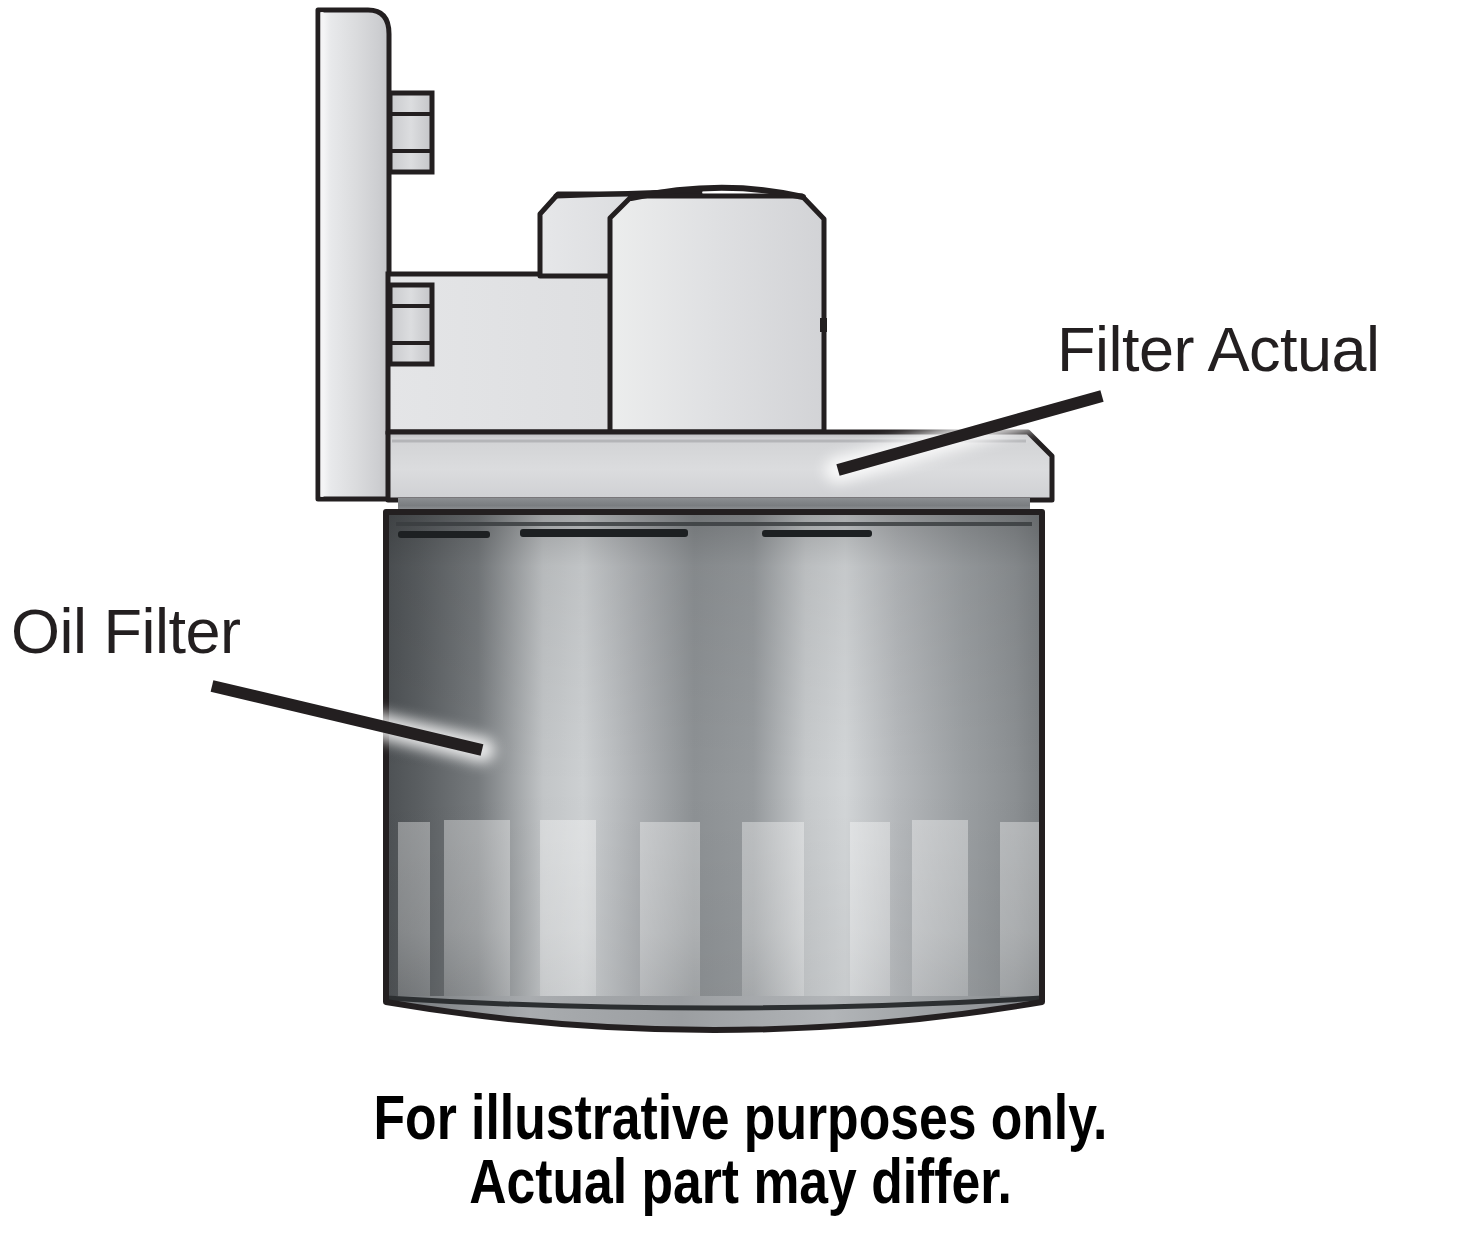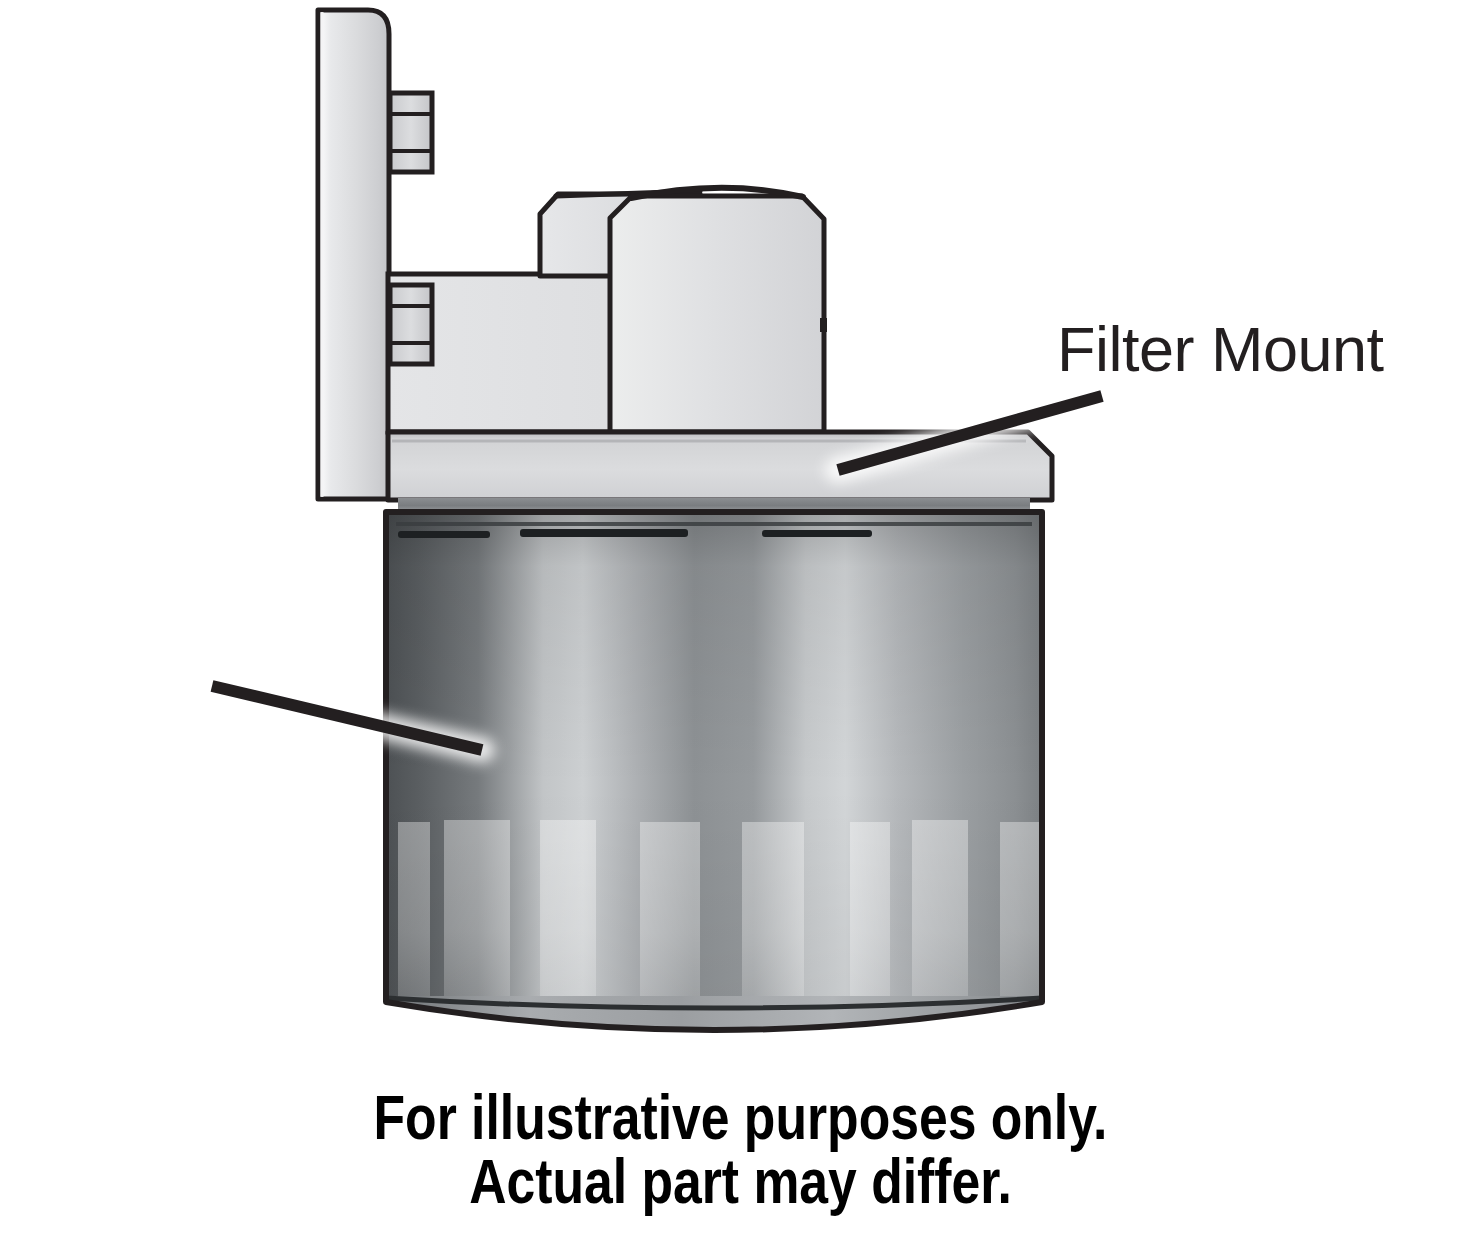--- a/index.html
+++ b/index.html
@@ -240,21 +240,22 @@
       <line x1="1102" y1="396" x2="838" y2="470" stroke="#ffffff" stroke-width="26" stroke-linecap="round" opacity="0.85" filter="url(#leaderGlow)"></line>
       <line x1="1102" y1="396" x2="838" y2="470" stroke="#231f20" stroke-width="12" stroke-linecap="butt"></line>
     </g>
 
     <g>
       <line x1="212" y1="686" x2="482" y2="750" stroke="#ffffff" stroke-width="26" stroke-linecap="round" opacity="0.85" filter="url(#leaderGlow)"></line>
       <line x1="212" y1="686" x2="482" y2="750" stroke="#231f20" stroke-width="12" stroke-linecap="butt"></line>
     </g>
   </svg>
 
-  <div class="label-text" id="label-filter-mount">Filter Mount</div>
-
+  <div class="label-text" id="label-filter-mount">Filter Actual</div>
+
+  <div class="label-text" id="label-oil-filter">Oil Filter</div>
 
   <div id="caption">
     <span class="cap-line">For illustrative purposes only.</span>
     <span class="cap-line">Actual part may differ.</span>
   </div>
 
 </div>
 
 </body></html>

